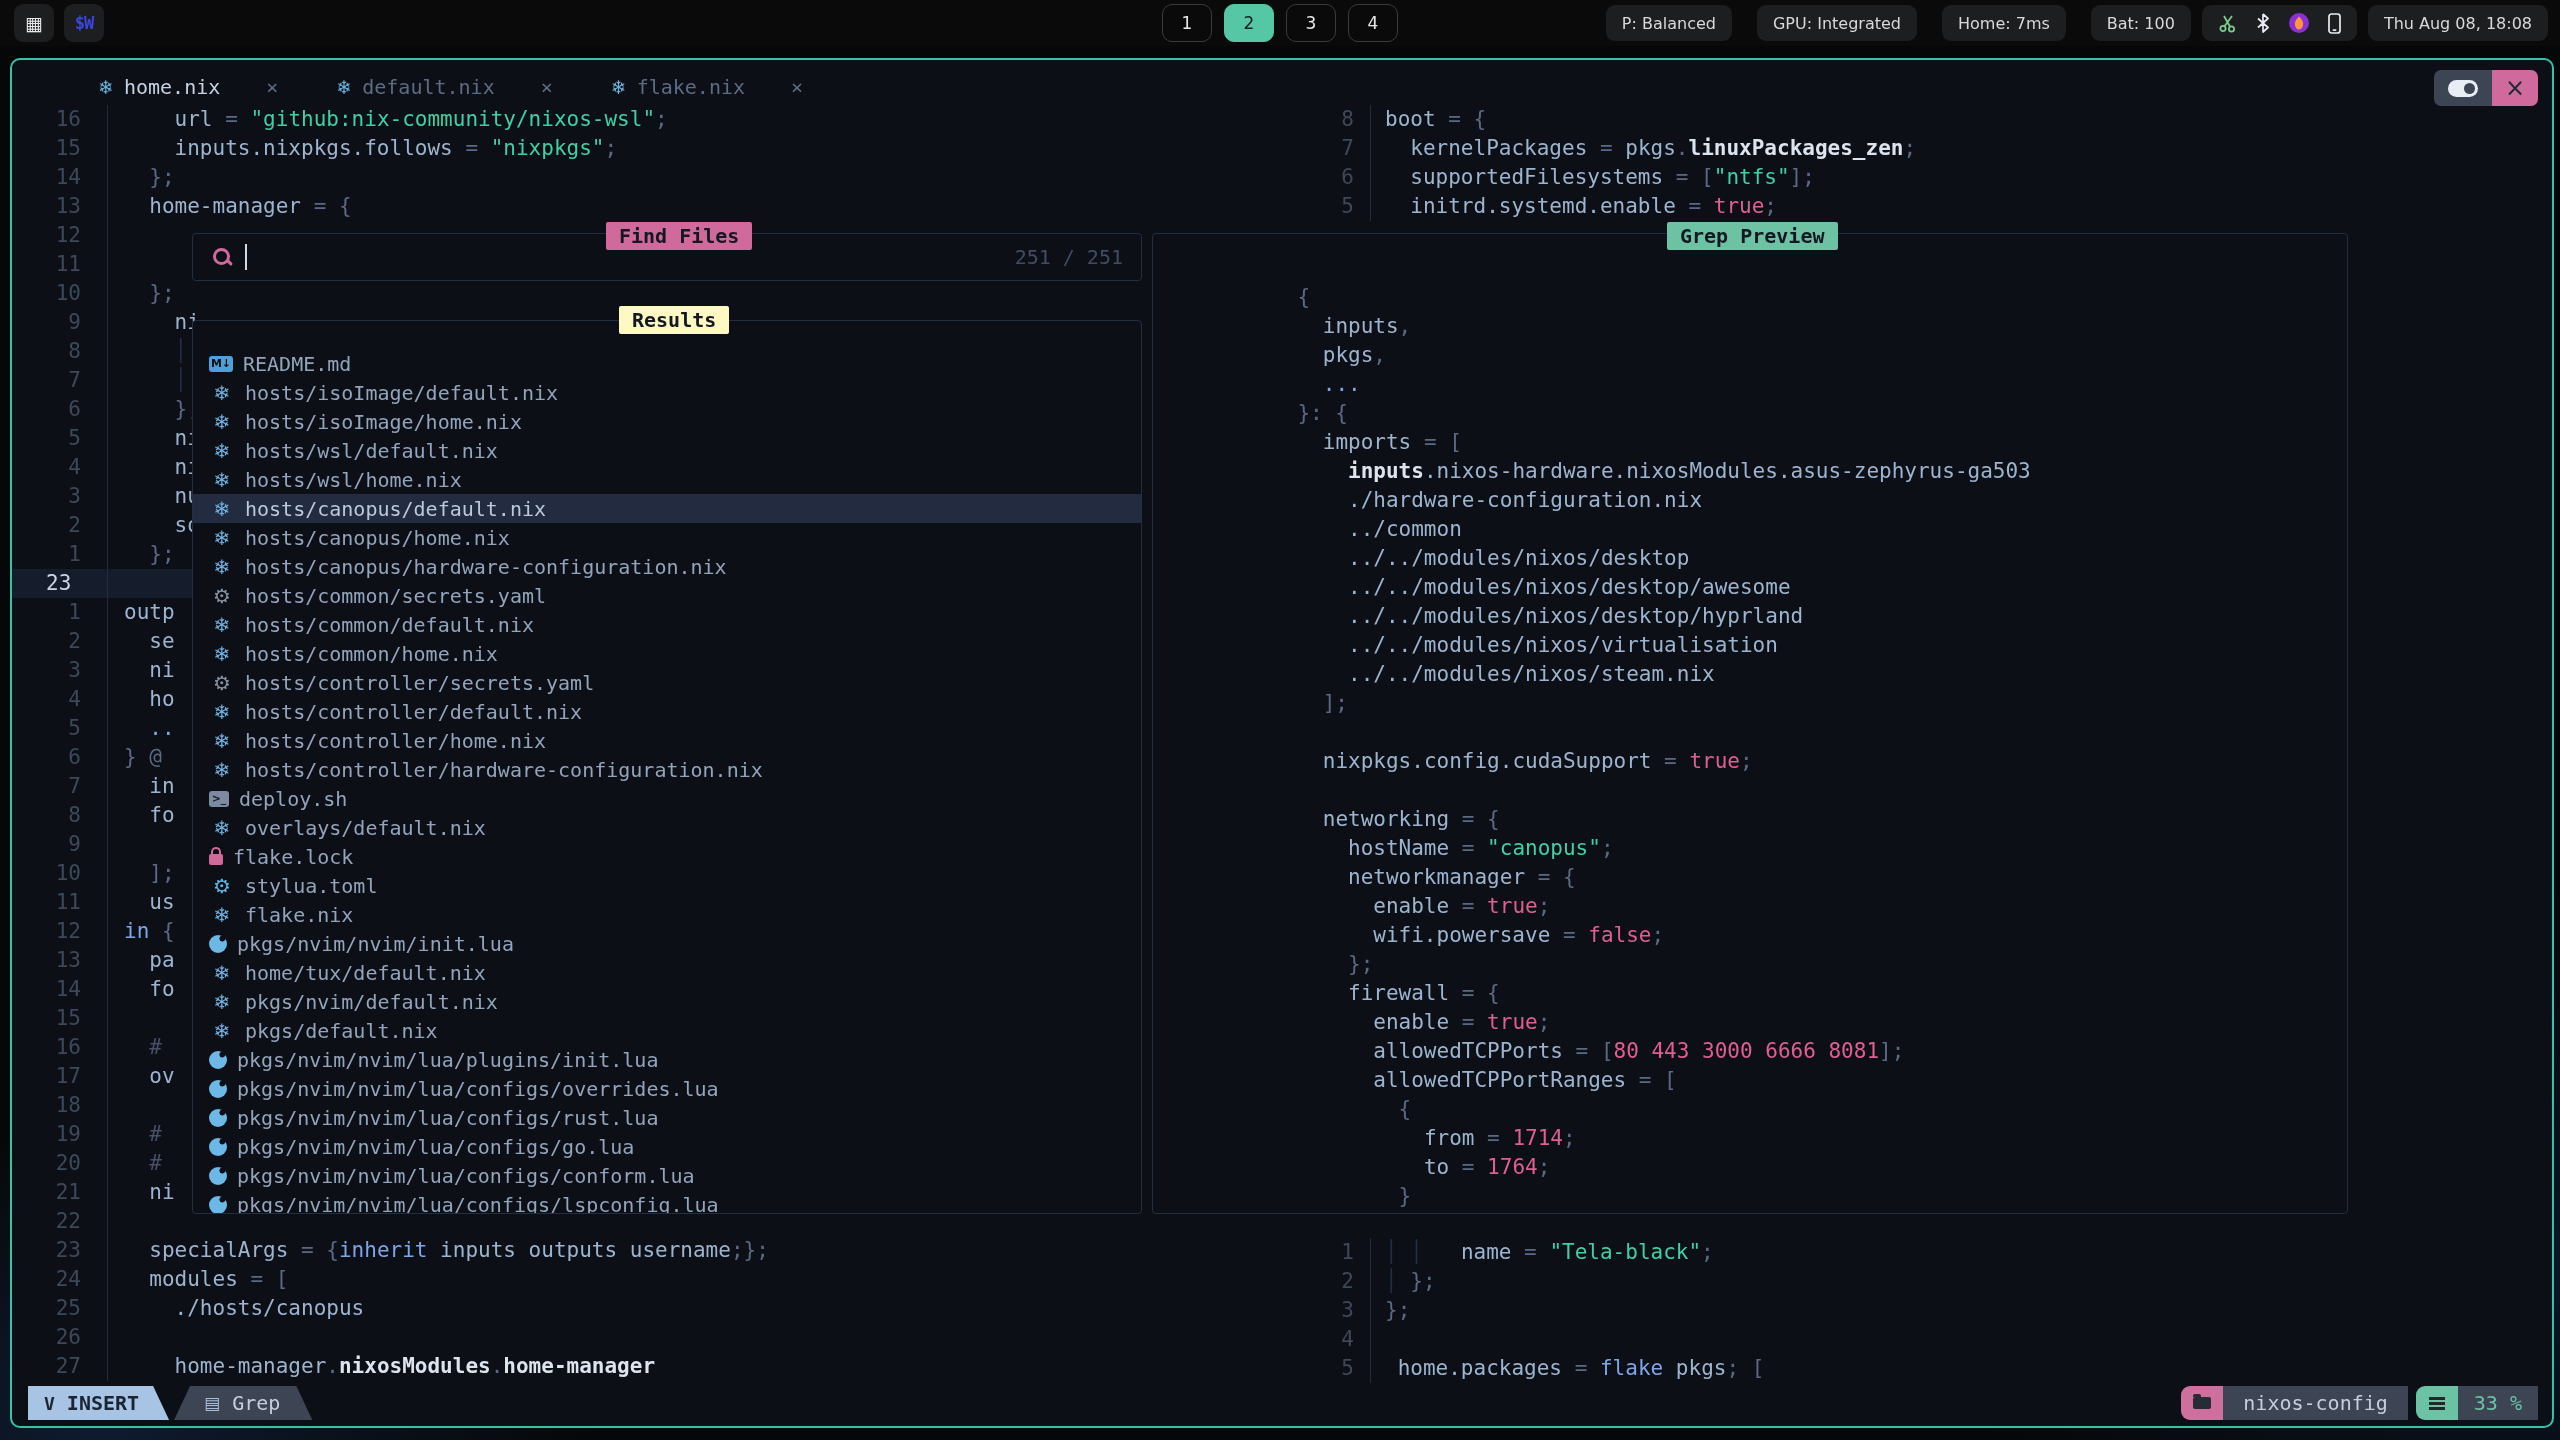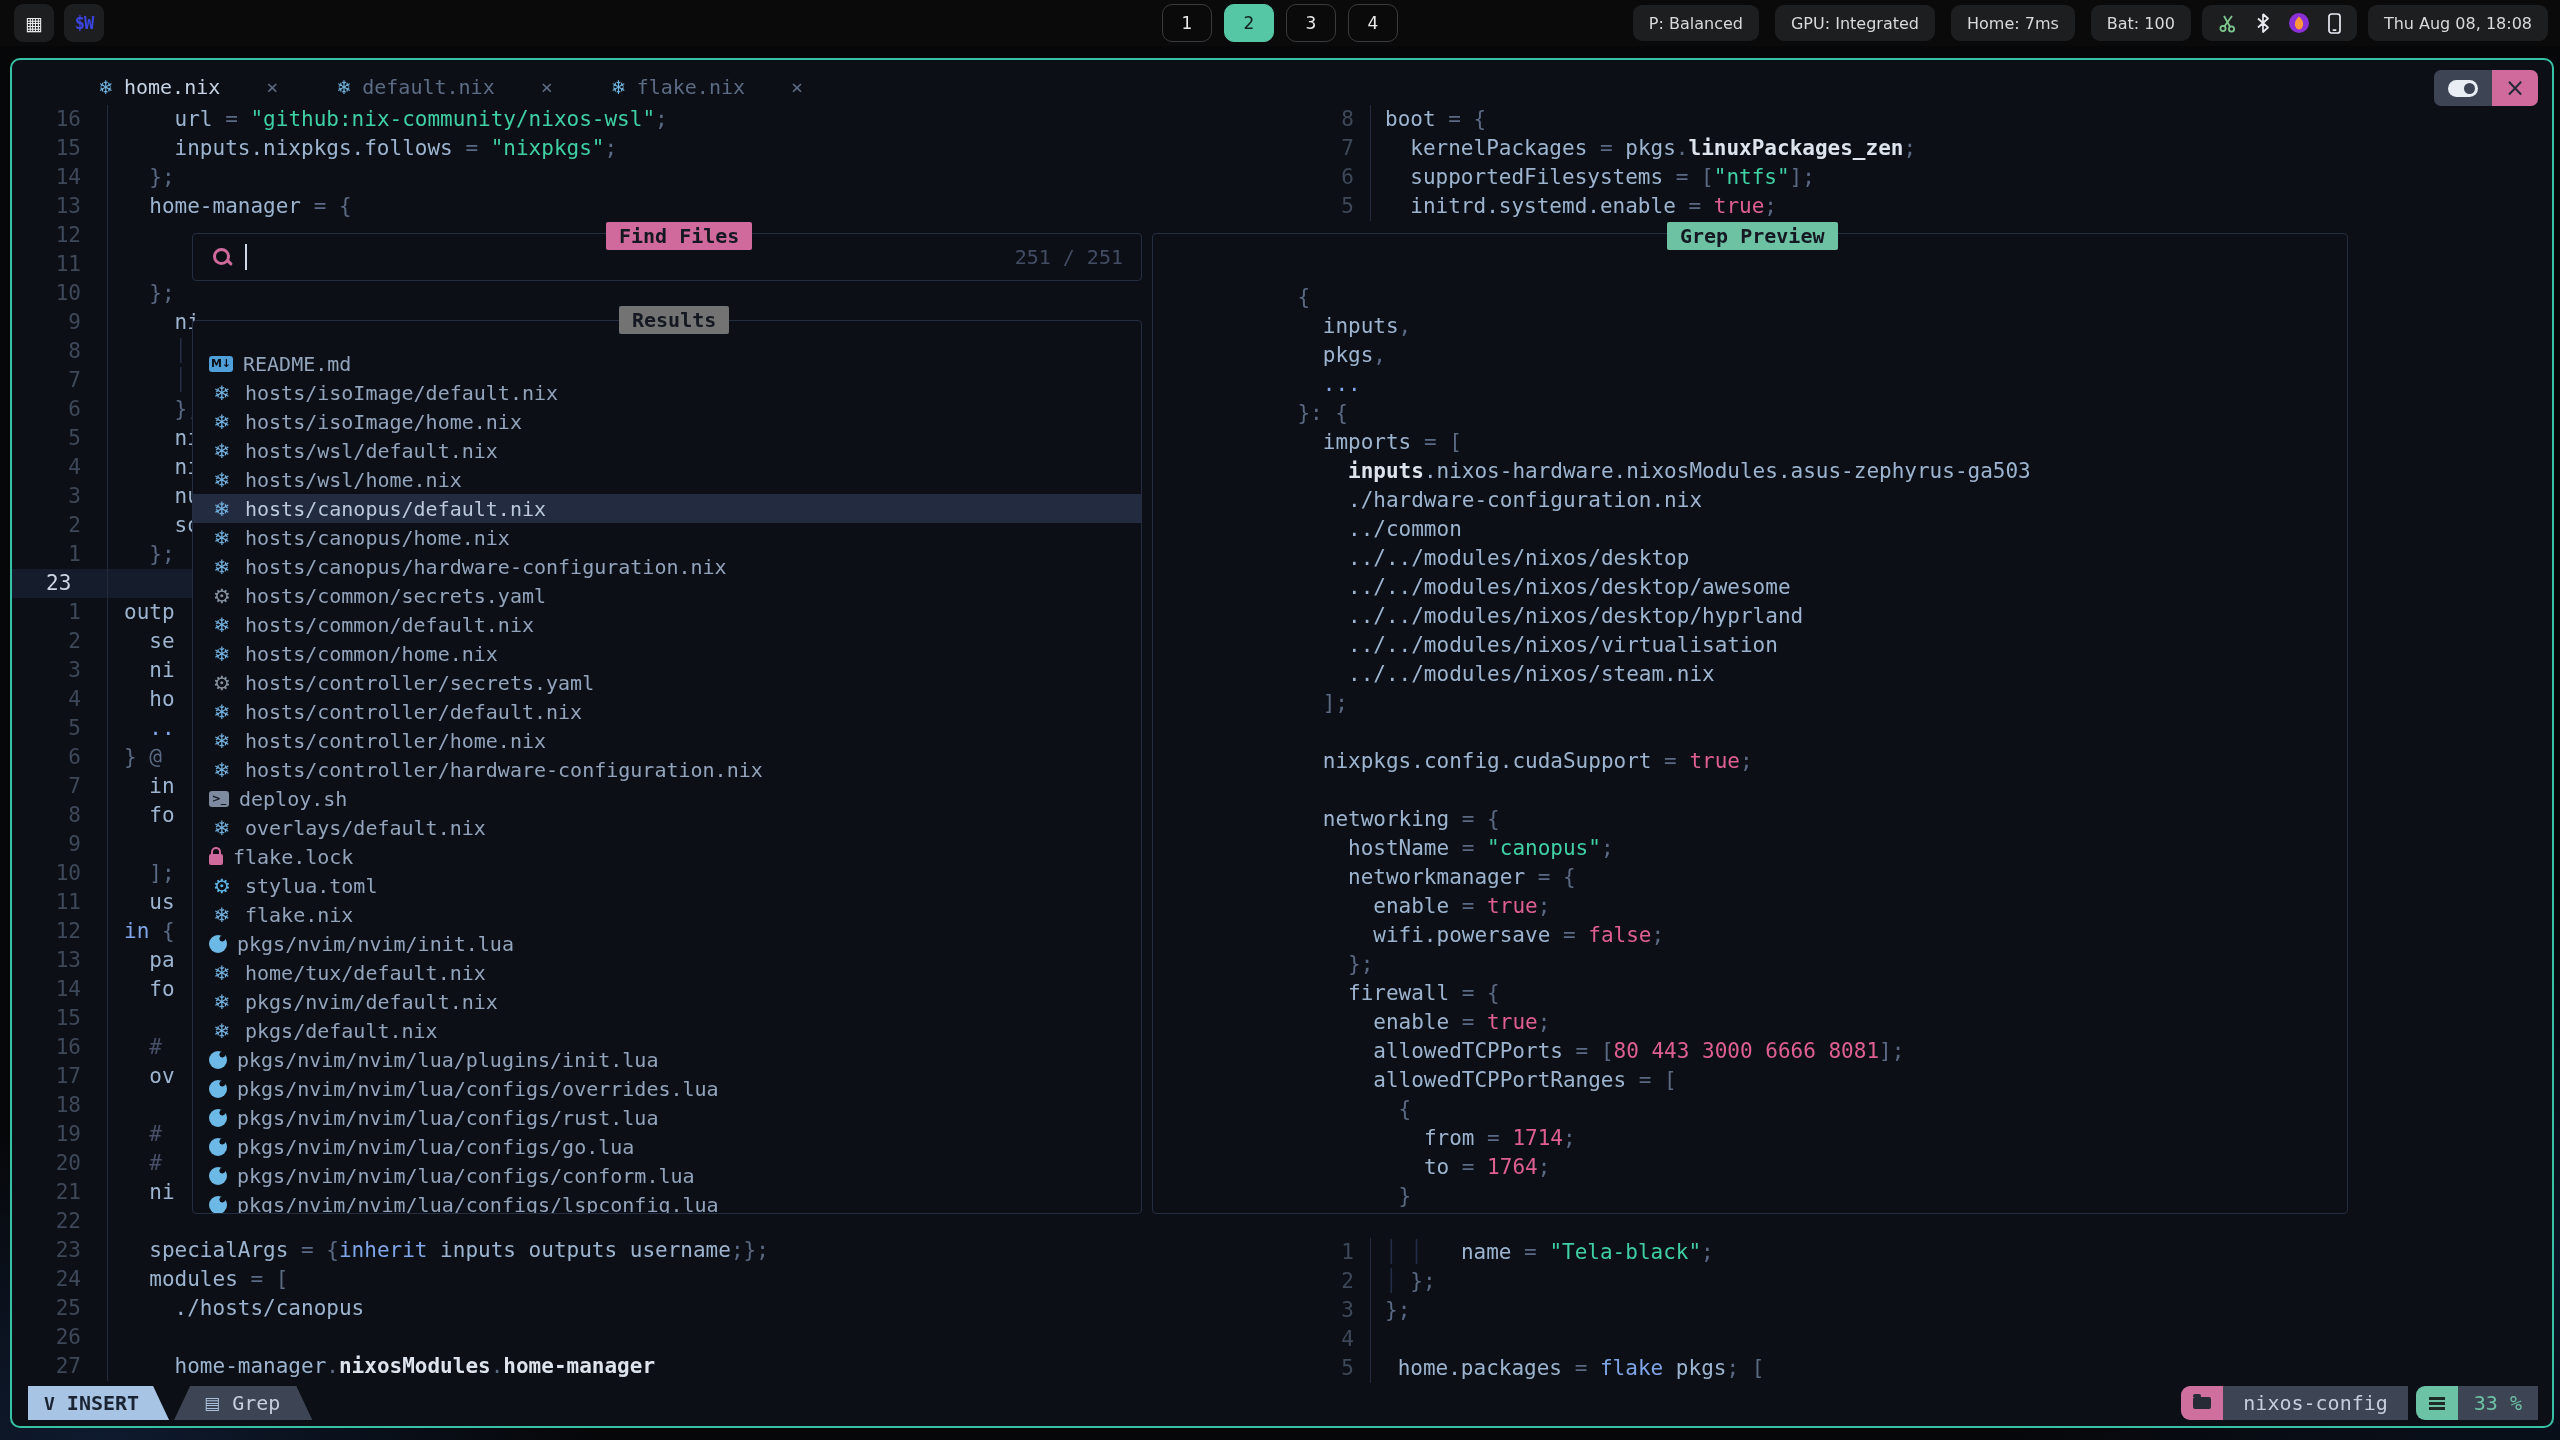--- a/index.html
+++ b/index.html
@@ -45,21 +45,21 @@
   .pane-rtop .crow .gut,.pane-rbot .crow .gut{width:58px;padding-right:16px;}
   .pane-rtop .crow .code,.pane-rbot .crow .code{padding-left:14px;}
   .s-b{color:#9db4d0;}  .s-id{color:#9db4d0;}
   .s-pu{color:#5b6a84;} .s-str{color:#3fd0a4;}
   .s-bool{color:#df5f90;} .s-kw{color:#7fa5e8;}
   .s-cm{color:#475068;} .s-gd{color:#232d45;}
   .s-bold{color:#dde4ee;font-weight:600;}
   
   .badge{position:absolute;z-index:7;font-family:"DejaVu Sans Mono",monospace;font-size:20px;font-weight:600;color:#141821;padding:2px 13px;border-radius:2px;}
   .badge-find{background:#d0699c;}
-  .badge-results{background:#737373;text-align:center;}
+  .badge-results{background:#fef9c3;text-align:center;}
   .badge-preview{background:#6ec2a4;}
   .popbox{position:absolute;z-index:5;background:#0c1016;border:1.5px solid #242e41;border-radius:4px;box-sizing:border-box;}
   .finder-input{left:180px;top:173px;width:950px;height:48px;display:flex;align-items:center;}
   .search-icon{position:relative;width:22px;height:22px;margin-left:18px;flex:none;}
   .search-icon::before{content:"";position:absolute;left:2px;top:2px;width:11px;height:11px;border:3px solid #d0699c;border-radius:50%;}
   .search-icon::after{content:"";position:absolute;left:15px;top:15px;width:7px;height:3px;background:#d0699c;transform:rotate(45deg);border-radius:2px;}
   .caret{width:2px;height:26px;background:#cfd8e6;margin-left:12px;}
   .counter{margin-left:auto;padding-right:18px;color:#424d63;font-family:"DejaVu Sans Mono",monospace;font-size:20px;}
   .results-box{left:180px;top:260px;width:950px;height:894px;padding-top:28px;overflow:hidden;}
   .rrow{display:flex;align-items:center;height:29px;padding-left:16px;font-family:"DejaVu Sans Mono",monospace;font-size:20px;color:#93a4bd;white-space:pre;}
@@ -117,21 +117,21 @@
           <span>2</span>
         </div>
         <div class="ws">
           <span>3</span>
         </div>
         <div class="ws">
           <span>4</span>
         </div>
       </div>
     <div class="tb-right">
-      <div style="display:flex;gap:16px;">
+      <div style="display:flex;gap:25px;">
 
       <div class="pill">
             <span>P: Balanced</span>
           </div>
           <div class="pill">
             <span>GPU: Integrated</span>
           </div>
           <div class="pill">
             <span>Home: 7ms</span>
           </div>

